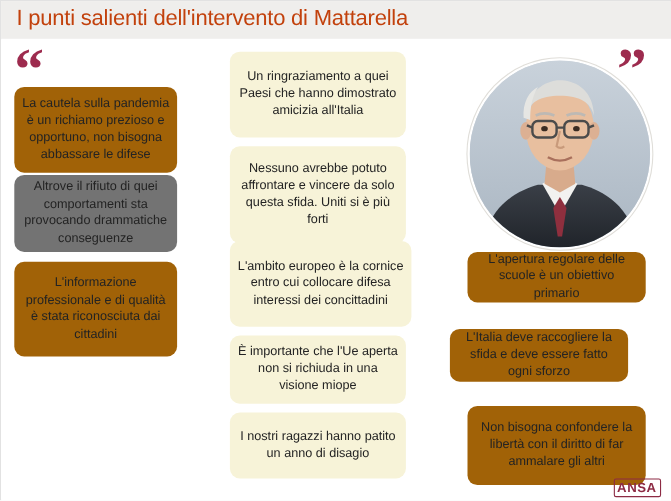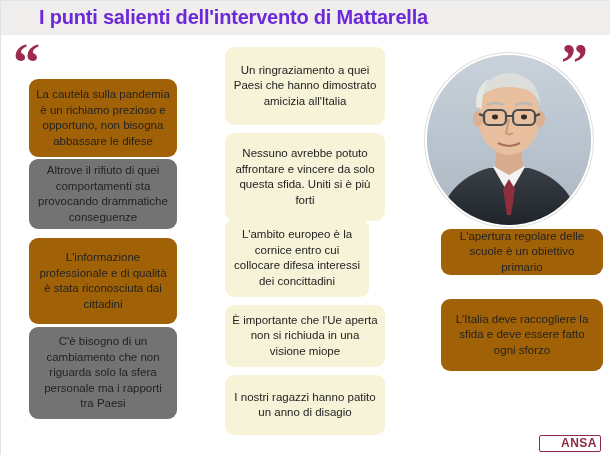--- a/index.html
+++ b/index.html
@@ -28,25 +28,24 @@
     width: 610px;
     height: 34px;
     background: #efeeec;
     border-bottom: 1px solid #d9d8d5;
   }
   .title-text {
     position: absolute;
     left: 14px;
     top: 5px;
     font-size: 20px;
-    font-weight: bold;
-    color: #6d28d9;
+    font-weight: normal;
+    color: #c2410c;
     letter-spacing: -0.2px;
     white-space: nowrap;
-    margin-left: 24px;
   }
   .canvas {
     position: absolute;
     left: 0;
     top: 34px;
     width: 610px;
     height: 421px;
     background: #ffffff;
   }
   .quote-mark {
@@ -71,21 +70,20 @@
     box-sizing: border-box;
     border-radius: 9px;
     text-align: center;
     font-size: 11.5px;
     line-height: 15.5px;
     color: #232323;
     padding: 8px 7px;
     display: flex;
     align-items: center;
     justify-content: center;
-    margin-left: 16px;
   }
   .bubble span {
     display: block;
     width: 100%;
   }
   .green  { background: #a16207; }
   .blue   { background: #737373; }
   .yellow { background: #f7f3d8; }
   .portrait-frame {
     position: absolute;
@@ -108,21 +106,21 @@
     position: absolute;
     right: 10px;
     bottom: 6px;
     font-size: 12px;
     font-weight: bold;
     color: #8d2b44;
     letter-spacing: 0.5px;
   }
   .logo-box {
     border: 1px solid #8d2b44;
-    padding: 0px 3px 1px 21px;
+    padding: 0px 3px 1px 2px;
     border-radius: 2px;
   }
 </style>
 </head>
 <body>
 
 <div class="infographic">
 
   <div class="title-bar">
     <div class="title-text">I punti salienti dell'intervento di Mattarella</div>
@@ -188,51 +186,51 @@
     </div>
 
     <div class="bubble blue" style="left:12px;  top:124px; width:148px; height:70px;">
       <span>Altrove il rifiuto di quei comportamenti sta provocando drammatiche conseguenze</span>
     </div>
 
     <div class="bubble green" style="left:12px;  top:203px; width:148px; height:86px;">
       <span>L'informazione professionale e di qualità è stata riconosciuta dai cittadini</span>
     </div>
 
-    <div class="bubble blue" style="left:12px;  top:292px; width:148px; height:92px;">
-      <span>C'è bisogno di un cambiamento che non riguarda solo la sfera personale ma i rapporti tra Paesi</span>
-    </div>
 
     <div class="bubble yellow" style="left:208px; top:12px;  width:160px; height:78px;">
       <span>Un ringraziamento a quei Paesi che hanno dimostrato amicizia all'Italia</span>
     </div>
 
     <div class="bubble yellow" style="left:208px; top:98px;  width:160px; height:88px;">
       <span>Nessuno avrebbe potuto affrontare e vincere da solo questa sfida. Uniti si è più forti</span>
     </div>
 
-    <div class="bubble yellow" style="left:208px; top:184px; width:144px; height:78px;">
+    <div class="bubble yellow" style="left:208px; top:184px; width:165px; height:78px;">
       <span>L'ambito europeo è la cornice entro cui collocare difesa interessi dei concittadini</span>
     </div>
 
     <div class="bubble yellow" style="left:208px; top:340px; width:160px; height:60px;">
       <span>I nostri ragazzi hanno patito un anno di disagio</span>
     </div>
 
     <div class="bubble yellow" style="left:208px; top:270px; width:160px; height:62px;">
       <span>È importante che l'Ue aperta non si richiuda in una visione miope</span>
     </div>
 
     <div class="bubble green" style="left:424px; top:194px; width:162px; height:46px;">
       <span>L'apertura regolare delle scuole è un obiettivo primario</span>
     </div>
 
-    <div class="bubble green" style="left:424px; top:264px; width:162px; height:72px;">
+    <div class="bubble green" style="left:408px; top:264px; width:162px; height:48px;">
       <span>L'Italia deve raccogliere la sfida e deve essere fatto ogni sforzo</span>
     </div>
 
+    <div class="bubble green" style="left:424px; top:334px; width:162px; height:72px;">
+      <span>Non bisogna confondere la libertà con il diritto di far ammalare gli altri</span>
+    </div>
 
     <div class="logo">
       <span class="logo-box">ANSA</span>
     </div>
 
   </div>
 </div>
 
 </body></html>

